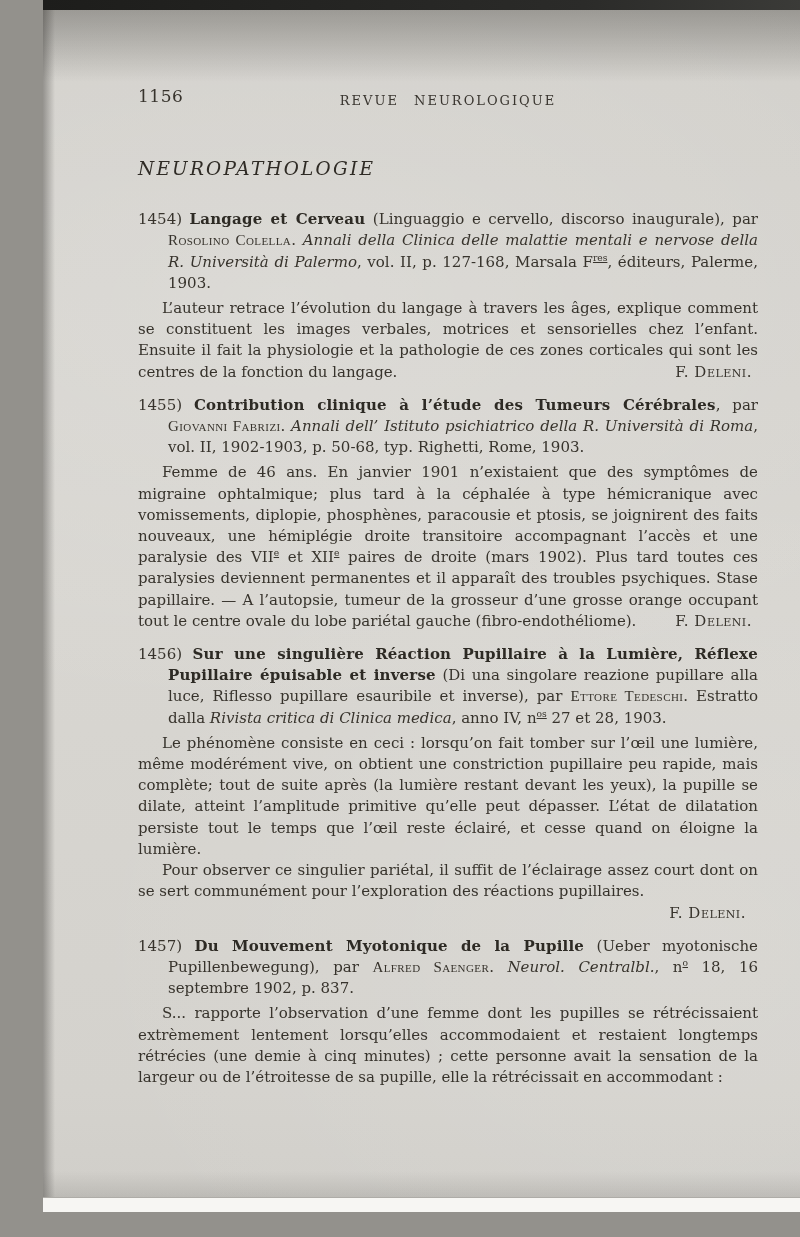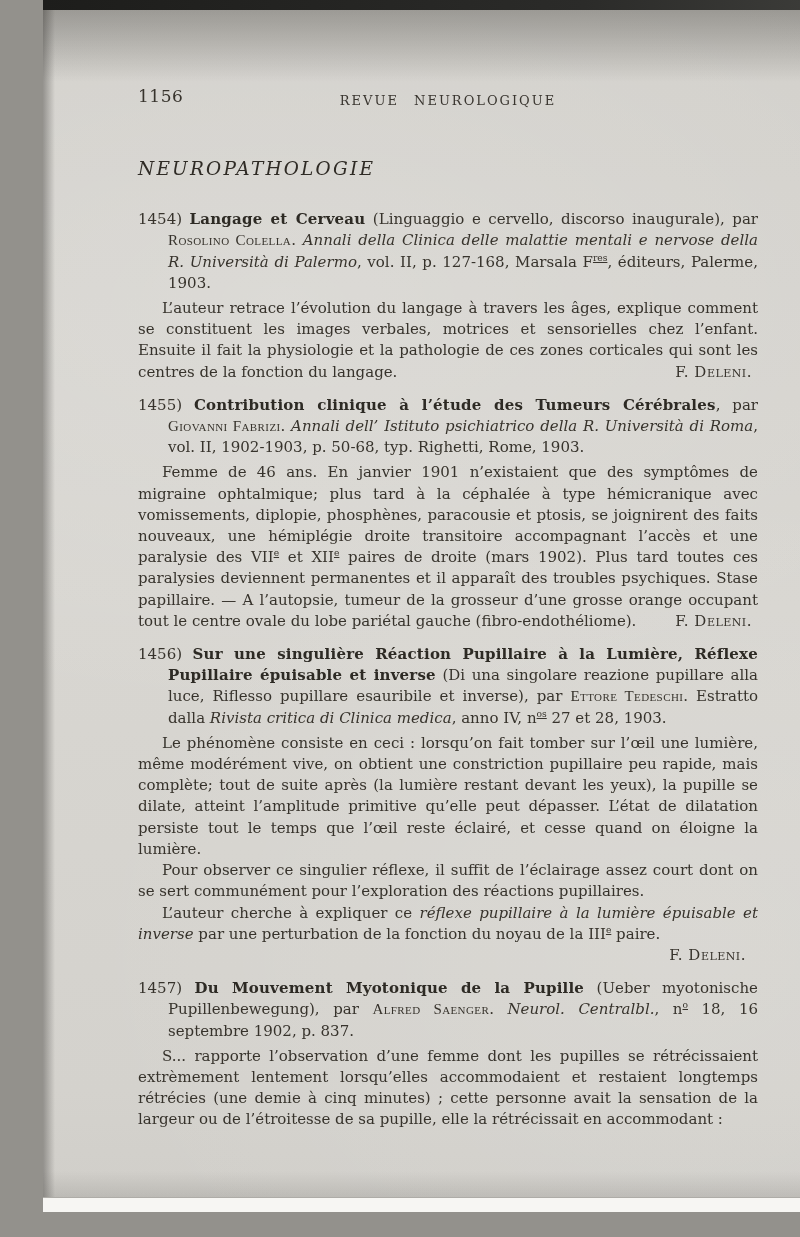--- a/index.html
+++ b/index.html
@@ -83,22 +83,21 @@
           <p class="entry-heading"><span class="seg-plain entry-number">1454) </span><span class="seg-bold">Langage et Cerveau</span><span class="seg-plain"> (Linguaggio e cervello, discorso inaugurale), par </span><span class="seg-sc">Rosolino Colella</span><span class="seg-plain">. </span><span class="seg-italic">Annali della Clinica delle malattie mentali e nervose della R. Università di Palermo</span><span class="seg-plain">, vol. II, p. 127-168, Marsala F</span><span class="seg-sup">res</span><span class="seg-plain">, éditeurs, Palerme, 1903.</span></p>
           <p class="entry-paragraph has-signature"><span class="seg-plain">L’auteur retrace l’évolution du langage à travers les âges, explique comment se constituent les images verbales, motrices et sensorielles chez l’enfant. Ensuite il fait la physiologie et la pathologie de ces zones corticales qui sont les centres de la fonction du langage.</span><span class="signature inline-signature">F. Deleni.</span></p>
         </article>
         <article class="entry">
           <p class="entry-heading"><span class="seg-plain entry-number">1455) </span><span class="seg-bold">Contribution clinique à l’étude des Tumeurs Cérébrales</span><span class="seg-plain">, par </span><span class="seg-sc">Giovanni Fabrizi</span><span class="seg-plain">. </span><span class="seg-italic">Annali dell’ Istituto psichiatrico della R. Università di Roma</span><span class="seg-plain">, vol. II, 1902-1903, p. 50-68, typ. Righetti, Rome, 1903.</span></p>
           <p class="entry-paragraph has-signature"><span class="seg-plain">Femme de 46 ans. En janvier 1901 n’existaient que des symptômes de migraine ophtalmique; plus tard à la céphalée à type hémicranique avec vomissements, diplopie, phosphènes, paracousie et ptosis, se joignirent des faits nouveaux, une hémiplégie droite transitoire accompagnant l’accès et une paralysie des VII</span><span class="seg-sup">e</span><span class="seg-plain"> et XII</span><span class="seg-sup">e</span><span class="seg-plain"> paires de droite (mars 1902). Plus tard toutes ces paralysies deviennent permanentes et il apparaît des troubles psychiques. Stase papillaire. — A l’autopsie, tumeur de la grosseur d’une grosse orange occupant tout le centre ovale du lobe pariétal gauche (fibro-endothéliome).</span><span class="signature inline-signature">F. Deleni.</span></p>
         </article>
         <article class="entry">
           <p class="entry-heading"><span class="seg-plain entry-number">1456) </span><span class="seg-bold">Sur une singulière Réaction Pupillaire à la Lumière, Réflexe Pupillaire épuisable et inverse</span><span class="seg-plain"> (Di una singolare reazione pupillare alla luce, Riflesso pupillare esauribile et inverse), par </span><span class="seg-sc">Ettore Tedeschi</span><span class="seg-plain">. Estratto dalla </span><span class="seg-italic">Rivista critica di Clinica medica</span><span class="seg-plain">, anno IV, n</span><span class="seg-sup">os</span><span class="seg-plain"> 27 et 28, 1903.</span></p>
           <p class="entry-paragraph"><span class="seg-plain">Le phénomène consiste en ceci : lorsqu’on fait tomber sur l’œil une lumière, même modérément vive, on obtient une constriction pupillaire peu rapide, mais complète; tout de suite après (la lumière restant devant les yeux), la pupille se dilate, atteint l’amplitude primitive qu’elle peut dépasser. L’état de dilatation persiste tout le temps que l’œil reste éclairé, et cesse quand on éloigne la lumière.</span></p>
-          <p class="entry-paragraph"><span class="seg-plain">Pour observer ce singulier réflexe, il suffit de l’éclairage assez court dont on se sert communément pour l’exploration des réactions pupillaires.</span></p>
-          <p class="entry-paragraph"><span class="seg-plain">L’auteur cherche à expliquer ce </span><span class="seg-italic">réflexe pupillaire à la lumière épuisable et inverse</span><span class="seg-plain"> par une perturbation de la fonction du noyau de la III</span><span class="seg-sup">e</span><span class="seg-plain"> paire.</span></p>
+          <p class="entry-paragraph"><span class="seg-plain">Pour observer ce singulier pariétal, il suffit de l’éclairage assez court dont on se sert communément pour l’exploration des réactions pupillaires.</span></p>
           <p class="signature-line"><span class="signature">F. Deleni.</span></p>
         </article>
         <article class="entry">
           <p class="entry-heading"><span class="seg-plain entry-number">1457) </span><span class="seg-bold">Du Mouvement Myotonique de la Pupille</span><span class="seg-plain"> (Ueber myotonische Pupillenbewegung), par </span><span class="seg-sc">Alfred Saenger</span><span class="seg-plain">. </span><span class="seg-italic">Neurol. Centralbl.</span><span class="seg-plain">, n</span><span class="seg-sup">o</span><span class="seg-plain"> 18, 16 septembre 1902, p. 837.</span></p>
           <p class="entry-paragraph"><span class="seg-plain">S... rapporte l’observation d’une femme dont les pupilles se rétrécissaient extrèmement lentement lorsqu’elles accommodaient et restaient longtemps rétrécies (une demie à cinq minutes) ; cette personne avait la sensation de la largeur ou de l’étroitesse de sa pupille, elle la rétrécissait en accommodant :</span></p>
         </article>
       </main>
   </div>
 </div>
 

